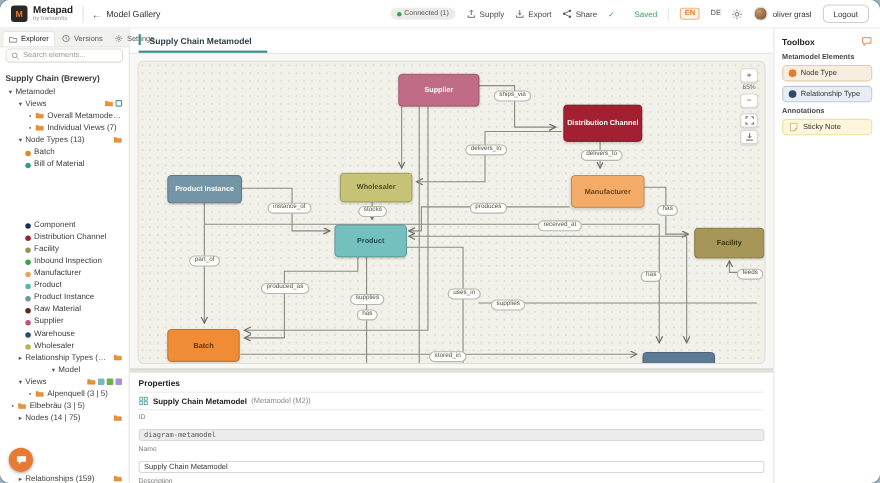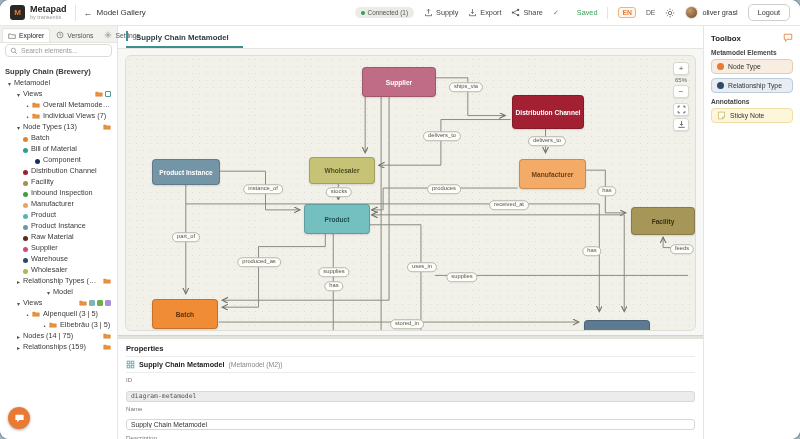--- a/index.html
+++ b/index.html
@@ -247,21 +247,21 @@
             </span>
           </div>
           <div class="trow" style="padding-left: 23px;">
             <span class="dot" style="background:#e2842c"></span>
             <span class="tl">Batch</span>
           </div>
           <div class="trow" style="padding-left: 23px;">
             <span class="dot" style="background:#2f9e8f"></span>
             <span class="tl">Bill of Material</span>
           </div>
-          <div class="trow" style="padding-left: 35px;">
+          <div class="trow" style="padding-left: 23px; margin-top: 44px;">
             <span class="dot" style="background:#15315b"></span>
             <span class="tl">Component</span>
           </div>
           <div class="trow" style="padding-left: 23px;">
             <span class="dot" style="background:#991f31"></span>
             <span class="tl">Distribution Channel</span>
           </div>
           <div class="trow" style="padding-left: 23px;">
             <span class="dot" style="background:#a09150"></span>
             <span class="tl">Facility</span>
@@ -329,41 +329,41 @@
           </div>
           <div class="trow" style="padding-left: 23px;">
             <span class="pre">•</span>
             <span class="icn ti">
               <svg viewBox="0 0 12 12">
                 <path d="M1 9.5V3h3.4l1 1.3H11v5.2z" fill="#e8923a" stroke="#cf7c28" stroke-width=".6"></path>
               </svg>
             </span>
             <span class="tl">Alpenquell (3 | 5)</span>
           </div>
-          <div class="trow" style="padding-left: 40px;">
+          <div class="trow" style="padding-left: 7px;">
             <span class="pre">•</span>
             <span class="icn ti">
               <svg viewBox="0 0 12 12">
                 <path d="M1 9.5V3h3.4l1 1.3H11v5.2z" fill="#e8923a" stroke="#cf7c28" stroke-width=".6"></path>
               </svg>
             </span>
             <span class="tl">Elbebräu (3 | 5)</span>
           </div>
           <div class="trow" style="padding-left: 14px;">
             <span class="pre">▸</span>
             <span class="tl">Nodes (14 | 75)</span>
             <span class="trail">
               <span class="icn ti" style="margin-right:0">
                 <svg viewBox="0 0 12 12">
                   <path d="M1 9.5V3h3.4l1 1.3H11v5.2z" fill="#e8923a" stroke="#cf7c28" stroke-width=".6"></path>
                 </svg>
               </span>
             </span>
           </div>
-          <div class="trow" style="padding-left: 14px;">
+          <div class="trow" style="padding-left: 14px; margin-top: 44px;">
             <span class="pre">▸</span>
             <span class="tl">Relationships (159)</span>
             <span class="trail">
               <span class="icn ti" style="margin-right:0">
                 <svg viewBox="0 0 12 12">
                   <path d="M1 9.5V3h3.4l1 1.3H11v5.2z" fill="#e8923a" stroke="#cf7c28" stroke-width=".6"></path>
                 </svg>
               </span>
             </span>
           </div>

